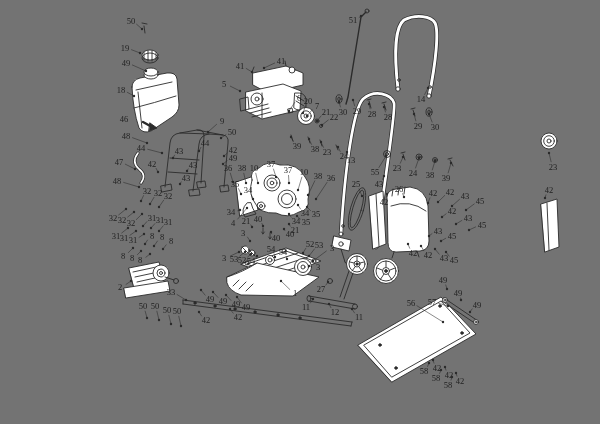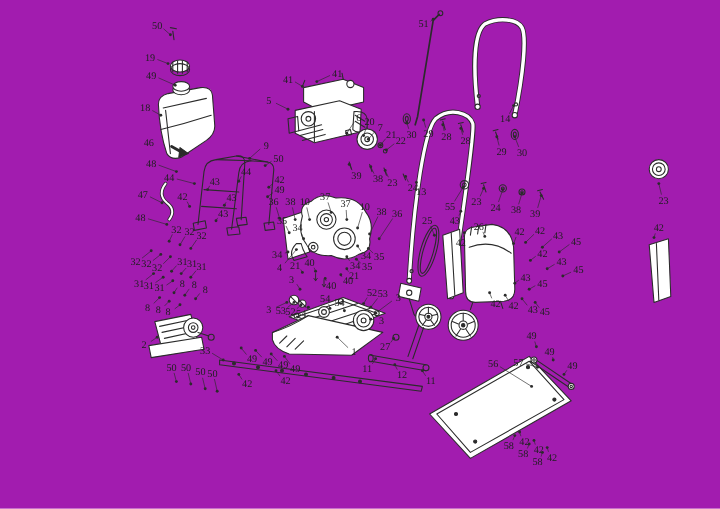--- a/index.html
+++ b/index.html
@@ -1,16 +1,16 @@
 <!DOCTYPE html>
 <html><head>
 <meta charset="utf-8">
 <style>
   html,body{margin:0;padding:0;background:#ffffff;}
-  .stage{position:relative;width:600px;height:424px;background:#a21caf;overflow:hidden;}
+  .stage{position:relative;width:600px;height:424px;background:#737373;overflow:hidden;}
   .stage svg{position:absolute;left:0;top:0;}
   .art path,.art line,.art ellipse,.art circle,.art rect,.art polyline{vector-effect:non-scaling-stroke;}
   text.callout{font-family:"Liberation Serif", serif;font-size:8.5px;fill:#1f1f1f;}
 </style>
 </head>
 <body>
 
 <div class="stage">
 
   <svg class="art" width="600" height="424" viewBox="0 0 600 424" fill="none" stroke="#2b2b2b" stroke-width="0.9" stroke-linecap="round" stroke-linejoin="round">

